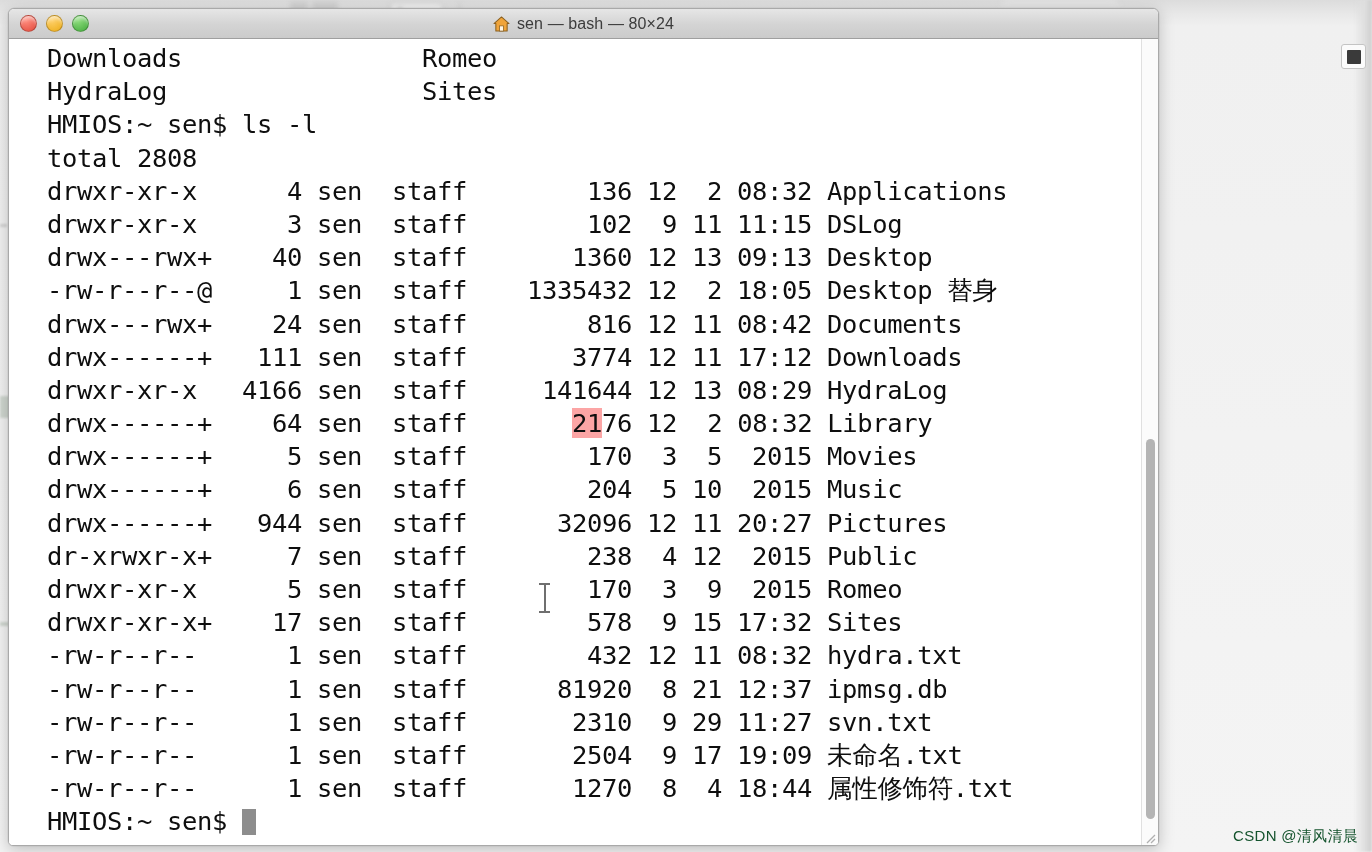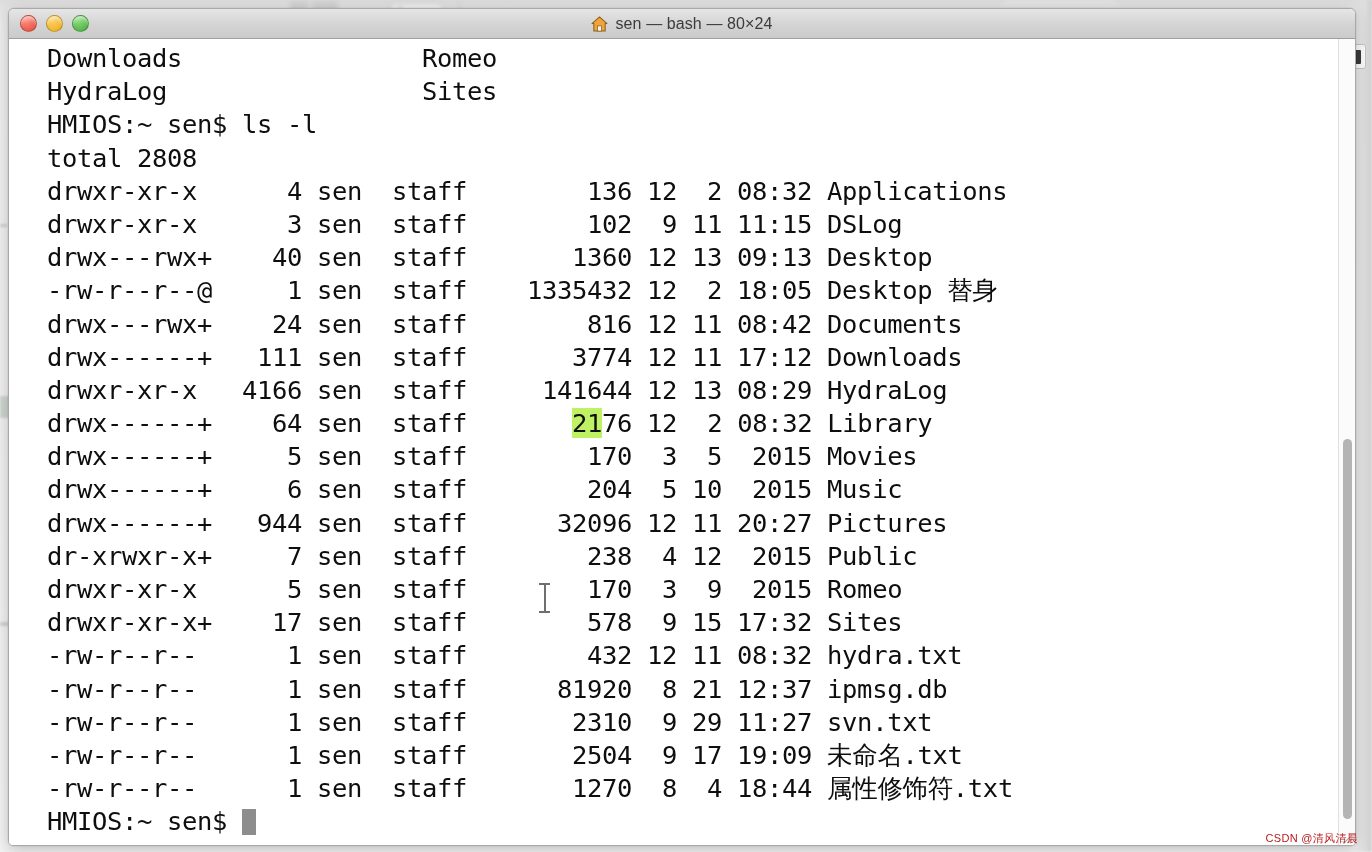--- a/index.html
+++ b/index.html
@@ -45,21 +45,21 @@
   }
   .bg-search-pill {
     position: absolute; left: 1000px; top: 0px; width: 120px; height: 18px;
     border-radius: 9px; background: #e4e4e4; filter: blur(2.5px);
   }
 
   
   #terminal-window {
     position: absolute;
     left: 8px; top: 8px;
-    width: 1348px; height: 838px;
+    width: 1151px; height: 838px;
     background: #ffffff;
     border: 1px solid #a9a9a9;
     border-radius: 6px 6px 5px 5px;
     box-shadow: 0 4px 16px rgba(0,0,0,.22), 0 0 0 .5px rgba(0,0,0,.08);
     overflow: hidden;
     display: flex;
     flex-direction: column;
   }
 
   #titlebar {
@@ -121,21 +121,21 @@
     line-height: 33.2px;
     color: #0e0e0e;
     white-space: pre;
     letter-spacing: -0.35px;
     font-weight: 500;
     margin-left: 24px;
     -webkit-font-smoothing: antialiased;
   }
   #term-text .line { display: block; height: 33.2px; }
 
-  .sel { background: #bef264; }
+  .sel { background: #fca5a5; }
 
   .cursor-block {
     display: inline-block;
     width: 14px;
     height: 26px;
     background: #8d8d8d;
     vertical-align: -5px;
   }
 
   
@@ -208,22 +208,22 @@
     position: absolute;
     background: #cfd6cf;
     filter: blur(.8px);
   }
 
   
   #watermark {
     position: absolute;
     right: 14px; bottom: 6px;
     font-family: "Liberation Sans", sans-serif;
-    font-size: 11px;
-    color: #b91c1c;
+    font-size: 15px;
+    color: #14532d;
     letter-spacing: .3px;
     user-select: none;
   }
 </style>
 </head>
 <body>
 
 <div id="desktop-bg">
   <div class="bg-toolbar">
     <div class="bg-tool-chip" style="left:0px;width:18px;"></div>

